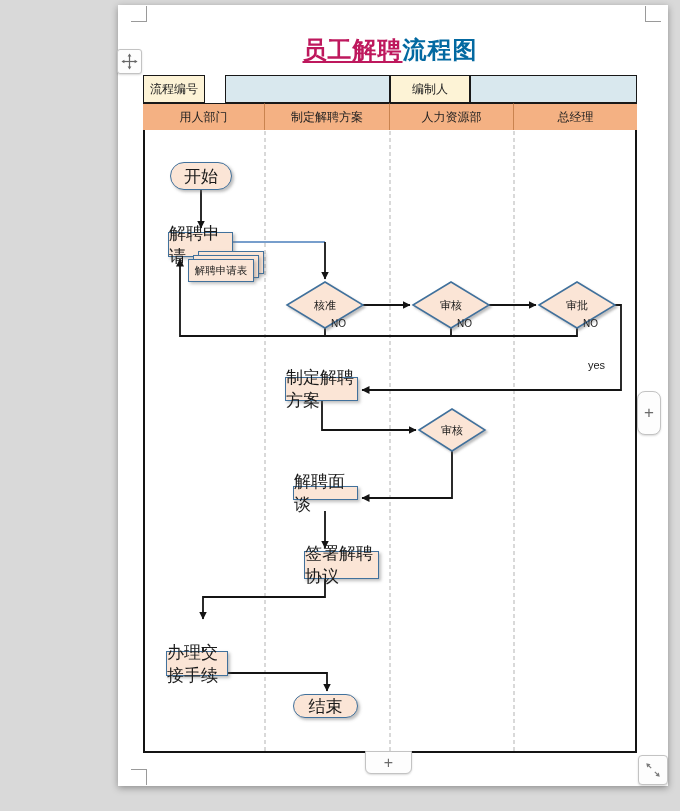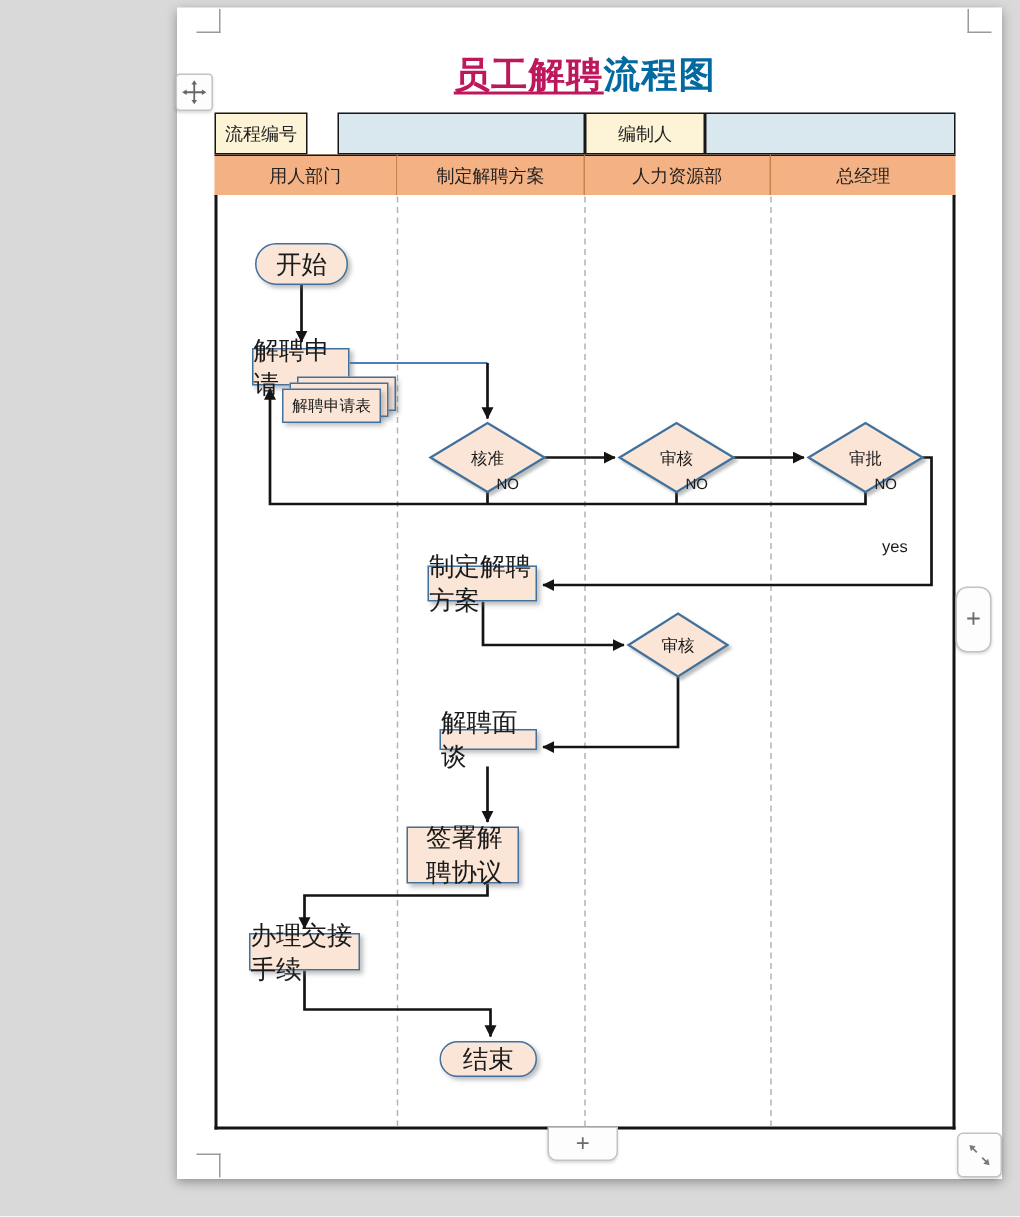--- a/index.html
+++ b/index.html
@@ -118,22 +118,22 @@
 
   <div class="shape stadium" style="left:170px;top:162px;width:62px;height:28px;">开始</div>
   <div class="shape" style="left:168px;top:232px;width:65px;height:25px;">解聘申请</div>
 
   <div class="docsheet" style="left:198px;top:251px;"></div>
   <div class="docsheet" style="left:193px;top:255px;"></div>
   <div class="docsheet" style="left:188px;top:259px;display:flex;align-items:center;justify-content:center;font-size:10.5px;">解聘申请表</div>
 
   <div class="shape" style="left:285px;top:377px;width:73px;height:24px;">制定解聘方案</div>
   <div class="shape" style="left:293px;top:486px;width:65px;height:14px;">解聘面谈</div>
-  <div class="shape" style="left:271px;top:551px;width:75px;height:38px;padding-left:12px;">签署解聘协议</div>
-  <div class="shape" style="left:166px;top:622px;width:74px;height:25px;">办理交接手续</div>
+  <div class="shape" style="left:304px;top:551px;width:75px;height:28px;">签署解聘协议</div>
+  <div class="shape" style="left:166px;top:651px;width:62px;height:25px;">办理交接手续</div>
   <div class="shape stadium" style="left:293px;top:694px;width:65px;height:24px;font-family:Liberation Serif, serif;">结束</div>
 
   <div class="ctrl" style="left:117px;top:49px;width:23px;height:23px;border-radius:3px;">
     <svg width="17" height="17" viewBox="0 0 20 20">
       <g stroke="#666" stroke-width="1.4" fill="#666">
         <line x1="10" y1="3.5" x2="10" y2="16.5"></line>
         <line x1="3.5" y1="10" x2="16.5" y2="10"></line>
         <path d="M10,0.5 L7.8,4 L12.2,4 Z" stroke="none"></path>
         <path d="M10,19.5 L7.8,16 L12.2,16 Z" stroke="none"></path>
         <path d="M0.5,10 L4,7.8 L4,12.2 Z" stroke="none"></path>

